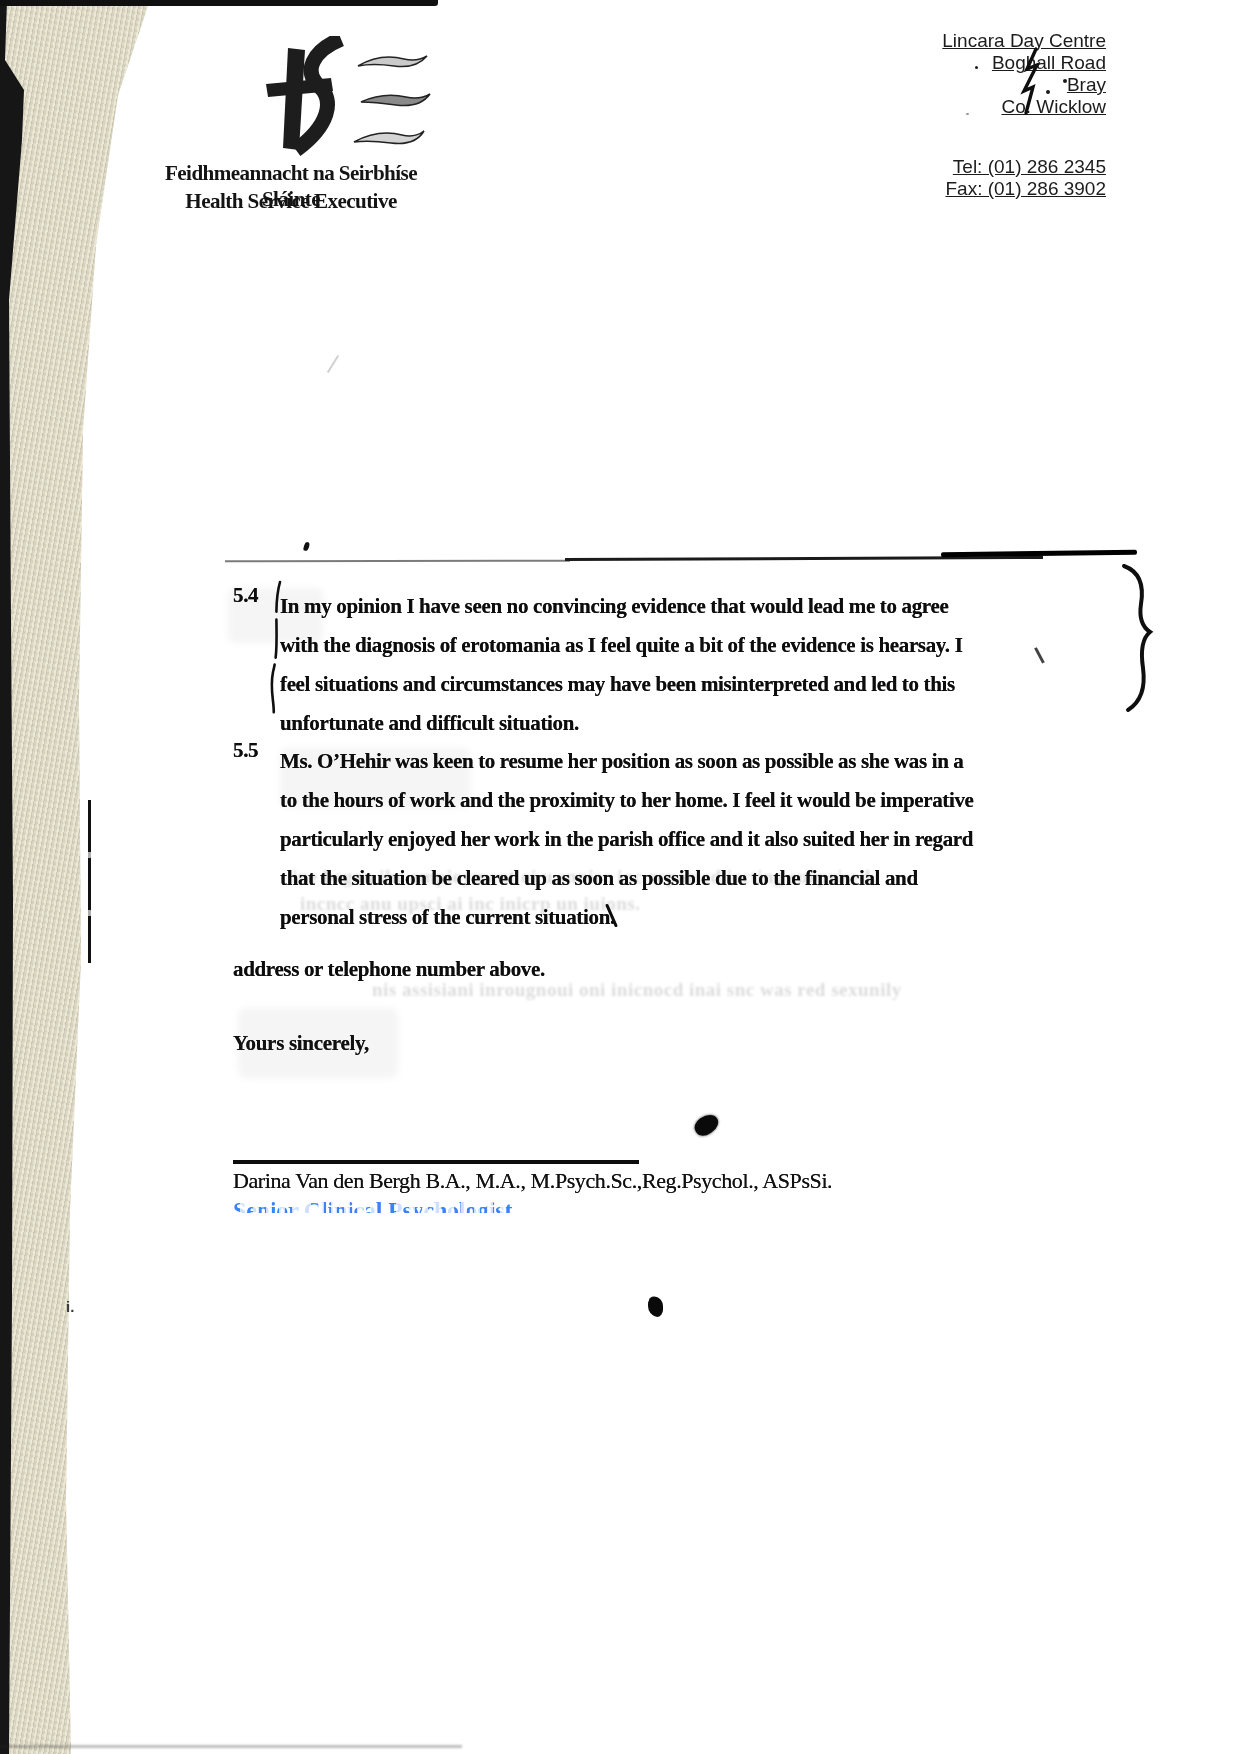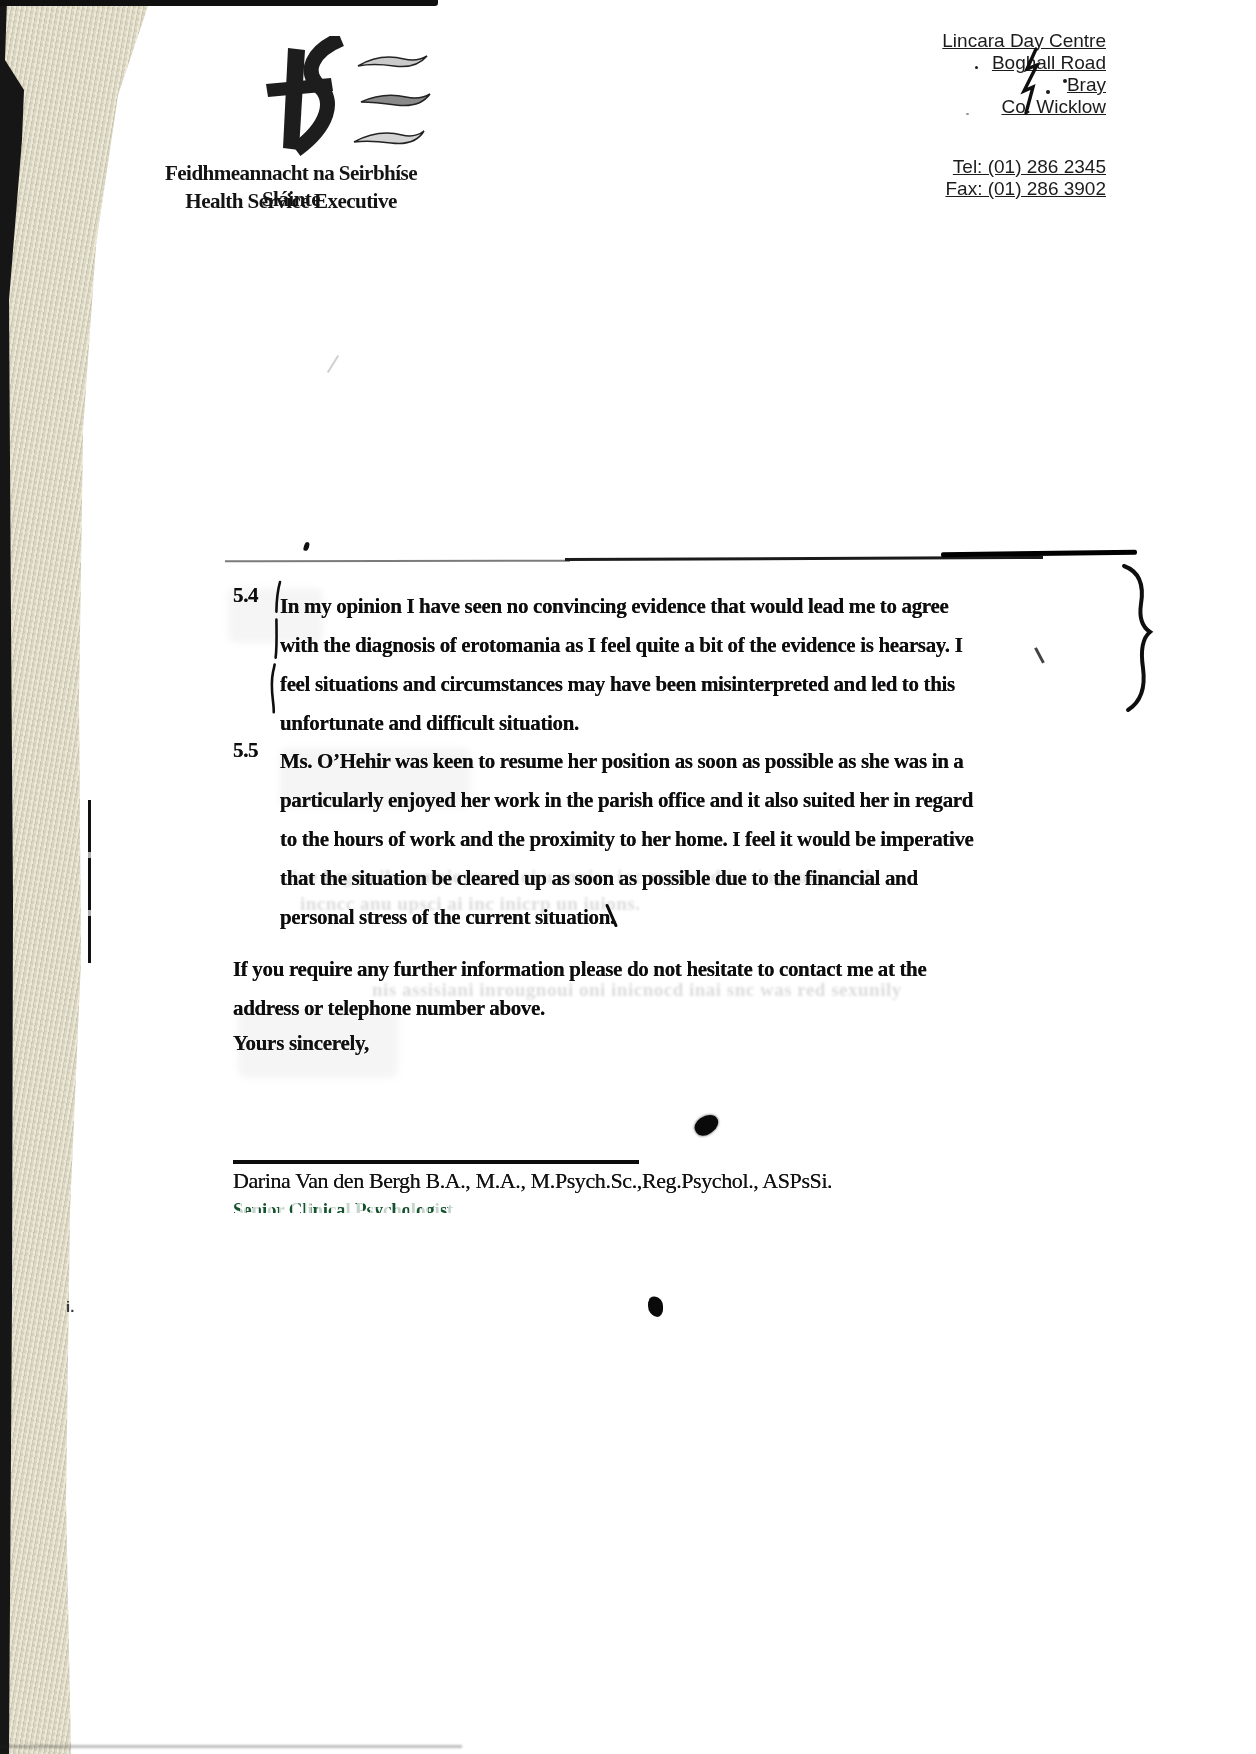--- a/index.html
+++ b/index.html
@@ -46,21 +46,21 @@
   .para{position:absolute; font-weight:700; font-size:21px; letter-spacing:-0.35px; color:#0d0d0d;
         text-shadow:0 0 .5px rgba(0,0,0,.7);}
   .para .num{position:absolute; left:0; top:0;}
   .para .lines{position:absolute; left:47px; top:0;}
   .line{white-space:nowrap; height:31px; line-height:31px;margin-top:8px;}
   .closing{left:233px; top:946px;}
   .closing .lines{left:0;}
   .valediction{position:absolute; left:233px; top:1031px; font-weight:700; font-size:21px; letter-spacing:-0.3px; text-shadow:0 0 .5px rgba(0,0,0,.7);}
   .sig-name{position:absolute; left:233px; top:1168px; font-weight:400; font-size:22px; letter-spacing:-0.4px; white-space:nowrap; text-shadow:0 0 .5px rgba(0,0,0,.8);}
   .sig-title-clip{position:absolute; left:233px; top:1198px; height:15px; width:420px; overflow:hidden;}
-  .sig-title-clip .t{font-weight:700; font-size:19px; line-height:24px; letter-spacing:-0.2px; color:#14532d;
+  .sig-title-clip .t{font-weight:700; font-size:24px; line-height:24px; letter-spacing:-0.2px; color:#3b82f6;
       -webkit-mask-image:repeating-linear-gradient(90deg,#000 0 7px, rgba(0,0,0,.25) 7px 13px);
               mask-image:repeating-linear-gradient(90deg,#000 0 7px, rgba(0,0,0,.25) 7px 13px);}
 
   
   .ghost{position:absolute; font-family:"Liberation Serif", serif; font-weight:700;
          color:rgba(50,50,50,.17); filter:blur(.8px); font-size:19px; white-space:nowrap; letter-spacing:.5px;}
 
   
   .mark{position:absolute;}
   .dot{border-radius:50%; background:#1b1b1b;}
@@ -149,31 +149,30 @@
   <div class="mark" style="left:1038px;top:647px;width:2.5px;height:17px;background:#222;transform:rotate(-28deg);opacity:.85;"></div>
 
   <div class="ghost" style="left:292px;top:866px;">ine bcgan ihc empioymcnt oi u snnicc   inc rcporicd iccting surprised,</div>
   <div class="ghost" style="left:300px;top:893px;">incncc anu upsci ai inc inicrp         un  iuions.</div>
   <div class="ghost" style="left:372px;top:979px;">nis assisiani inrougnoui oni inicnocd inai snc was red sexunily</div>
 
   <div class="para" style="left:233px; top:738px;">
     <div class="num">5.5</div>
     <div class="lines">
       <div class="line">Ms. O’Hehir was keen to resume her position as soon as possible as she was in a</div>
+      <div class="line">to the hours of work and the proximity to her home. I feel it would be imperative</div>
       <div class="line">particularly enjoyed her work in the parish office and it also suited her in regard</div>
-      <div class="line">to the hours of work and the proximity to her home. I feel it would be imperative</div>
       <div class="line">that the situation be cleared up as soon as possible due to the financial and</div>
       <div class="line">personal stress of the current situation.</div>
     </div>
   </div>
   <div class="mark" style="left:610px;top:903px;width:3px;height:25px;background:#0d0d0d;transform:rotate(-24deg);border-radius:2px;"></div>
 
   <div class="para closing">
     <div class="lines">
-      <div class="line">If you require any further information please do not hesitate to contact me at the</div>
       <div class="line">address or telephone number above.</div>
     </div>
   </div>
 
   <div class="valediction">Yours sincerely,</div>
 
   <div class="blob" style="left:694px;top:1116px;width:25px;height:18px;transform:rotate(-35deg);box-shadow:0 0 2px 1px rgba(20,20,20,.35);"></div>
 
   <div class="sig-rule"></div>
   <div class="sig-name">Darina Van den Bergh B.A., M.A., M.Psych.Sc.,Reg.Psychol., ASPsSi.</div>

